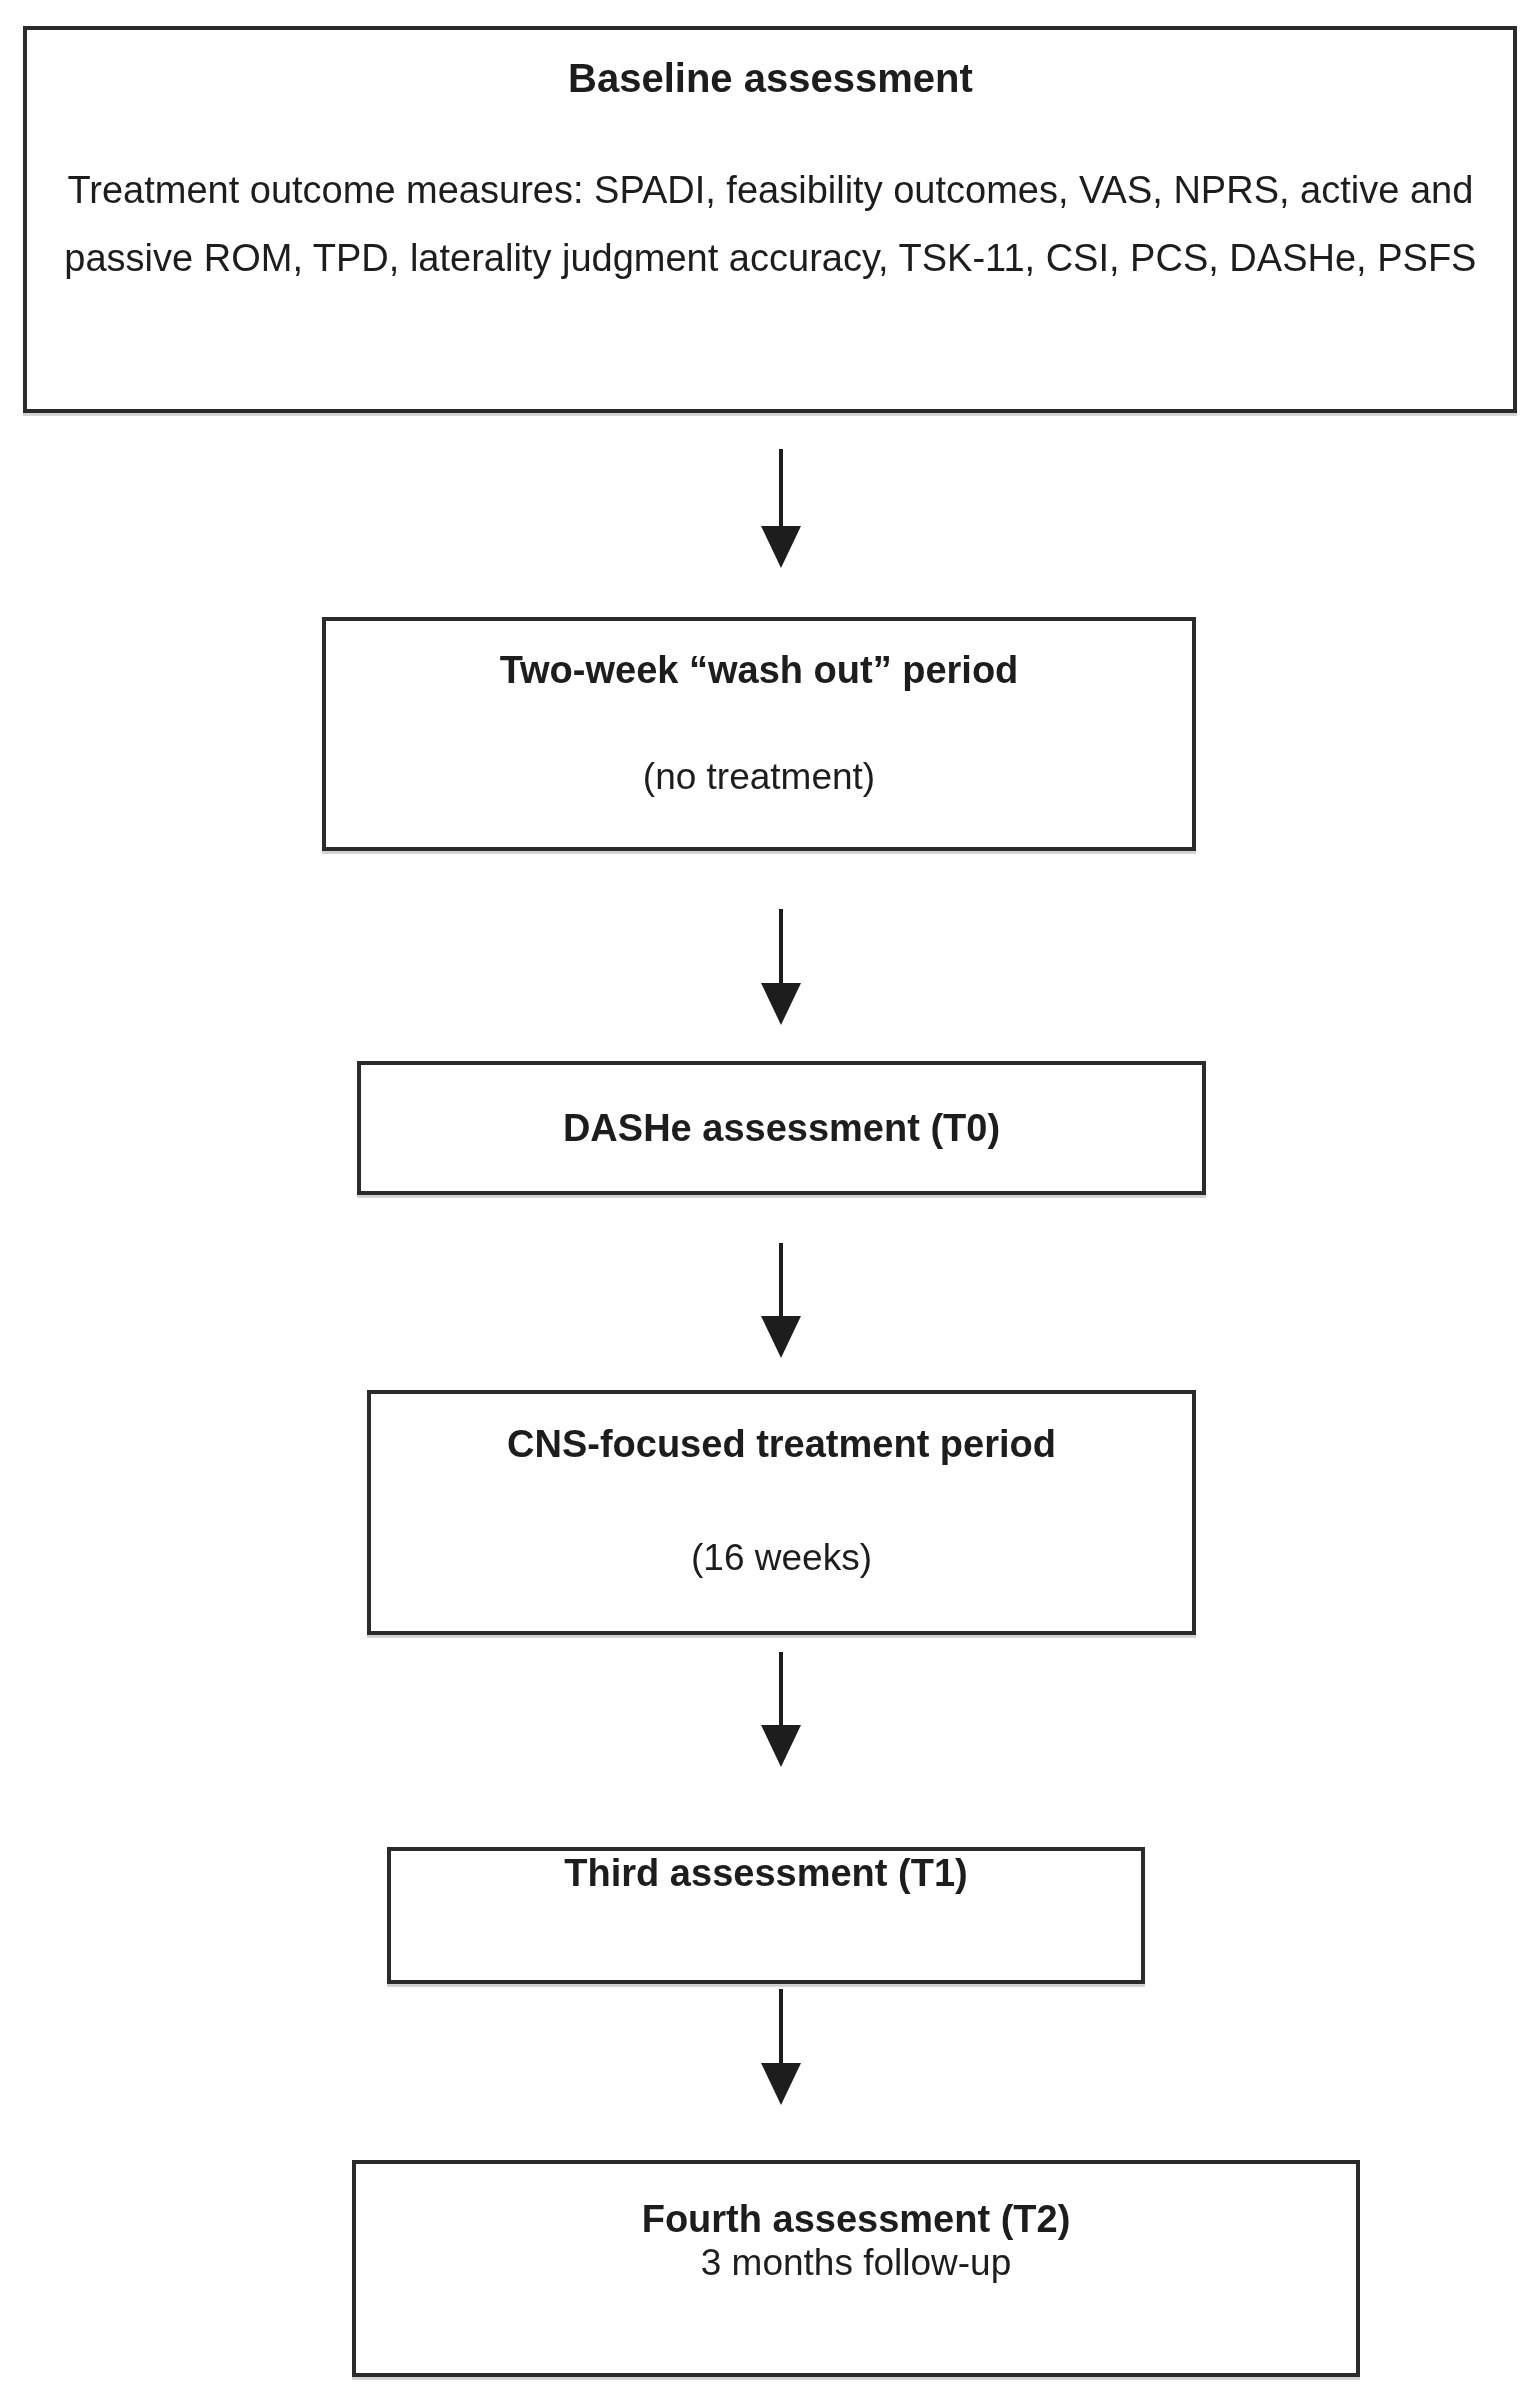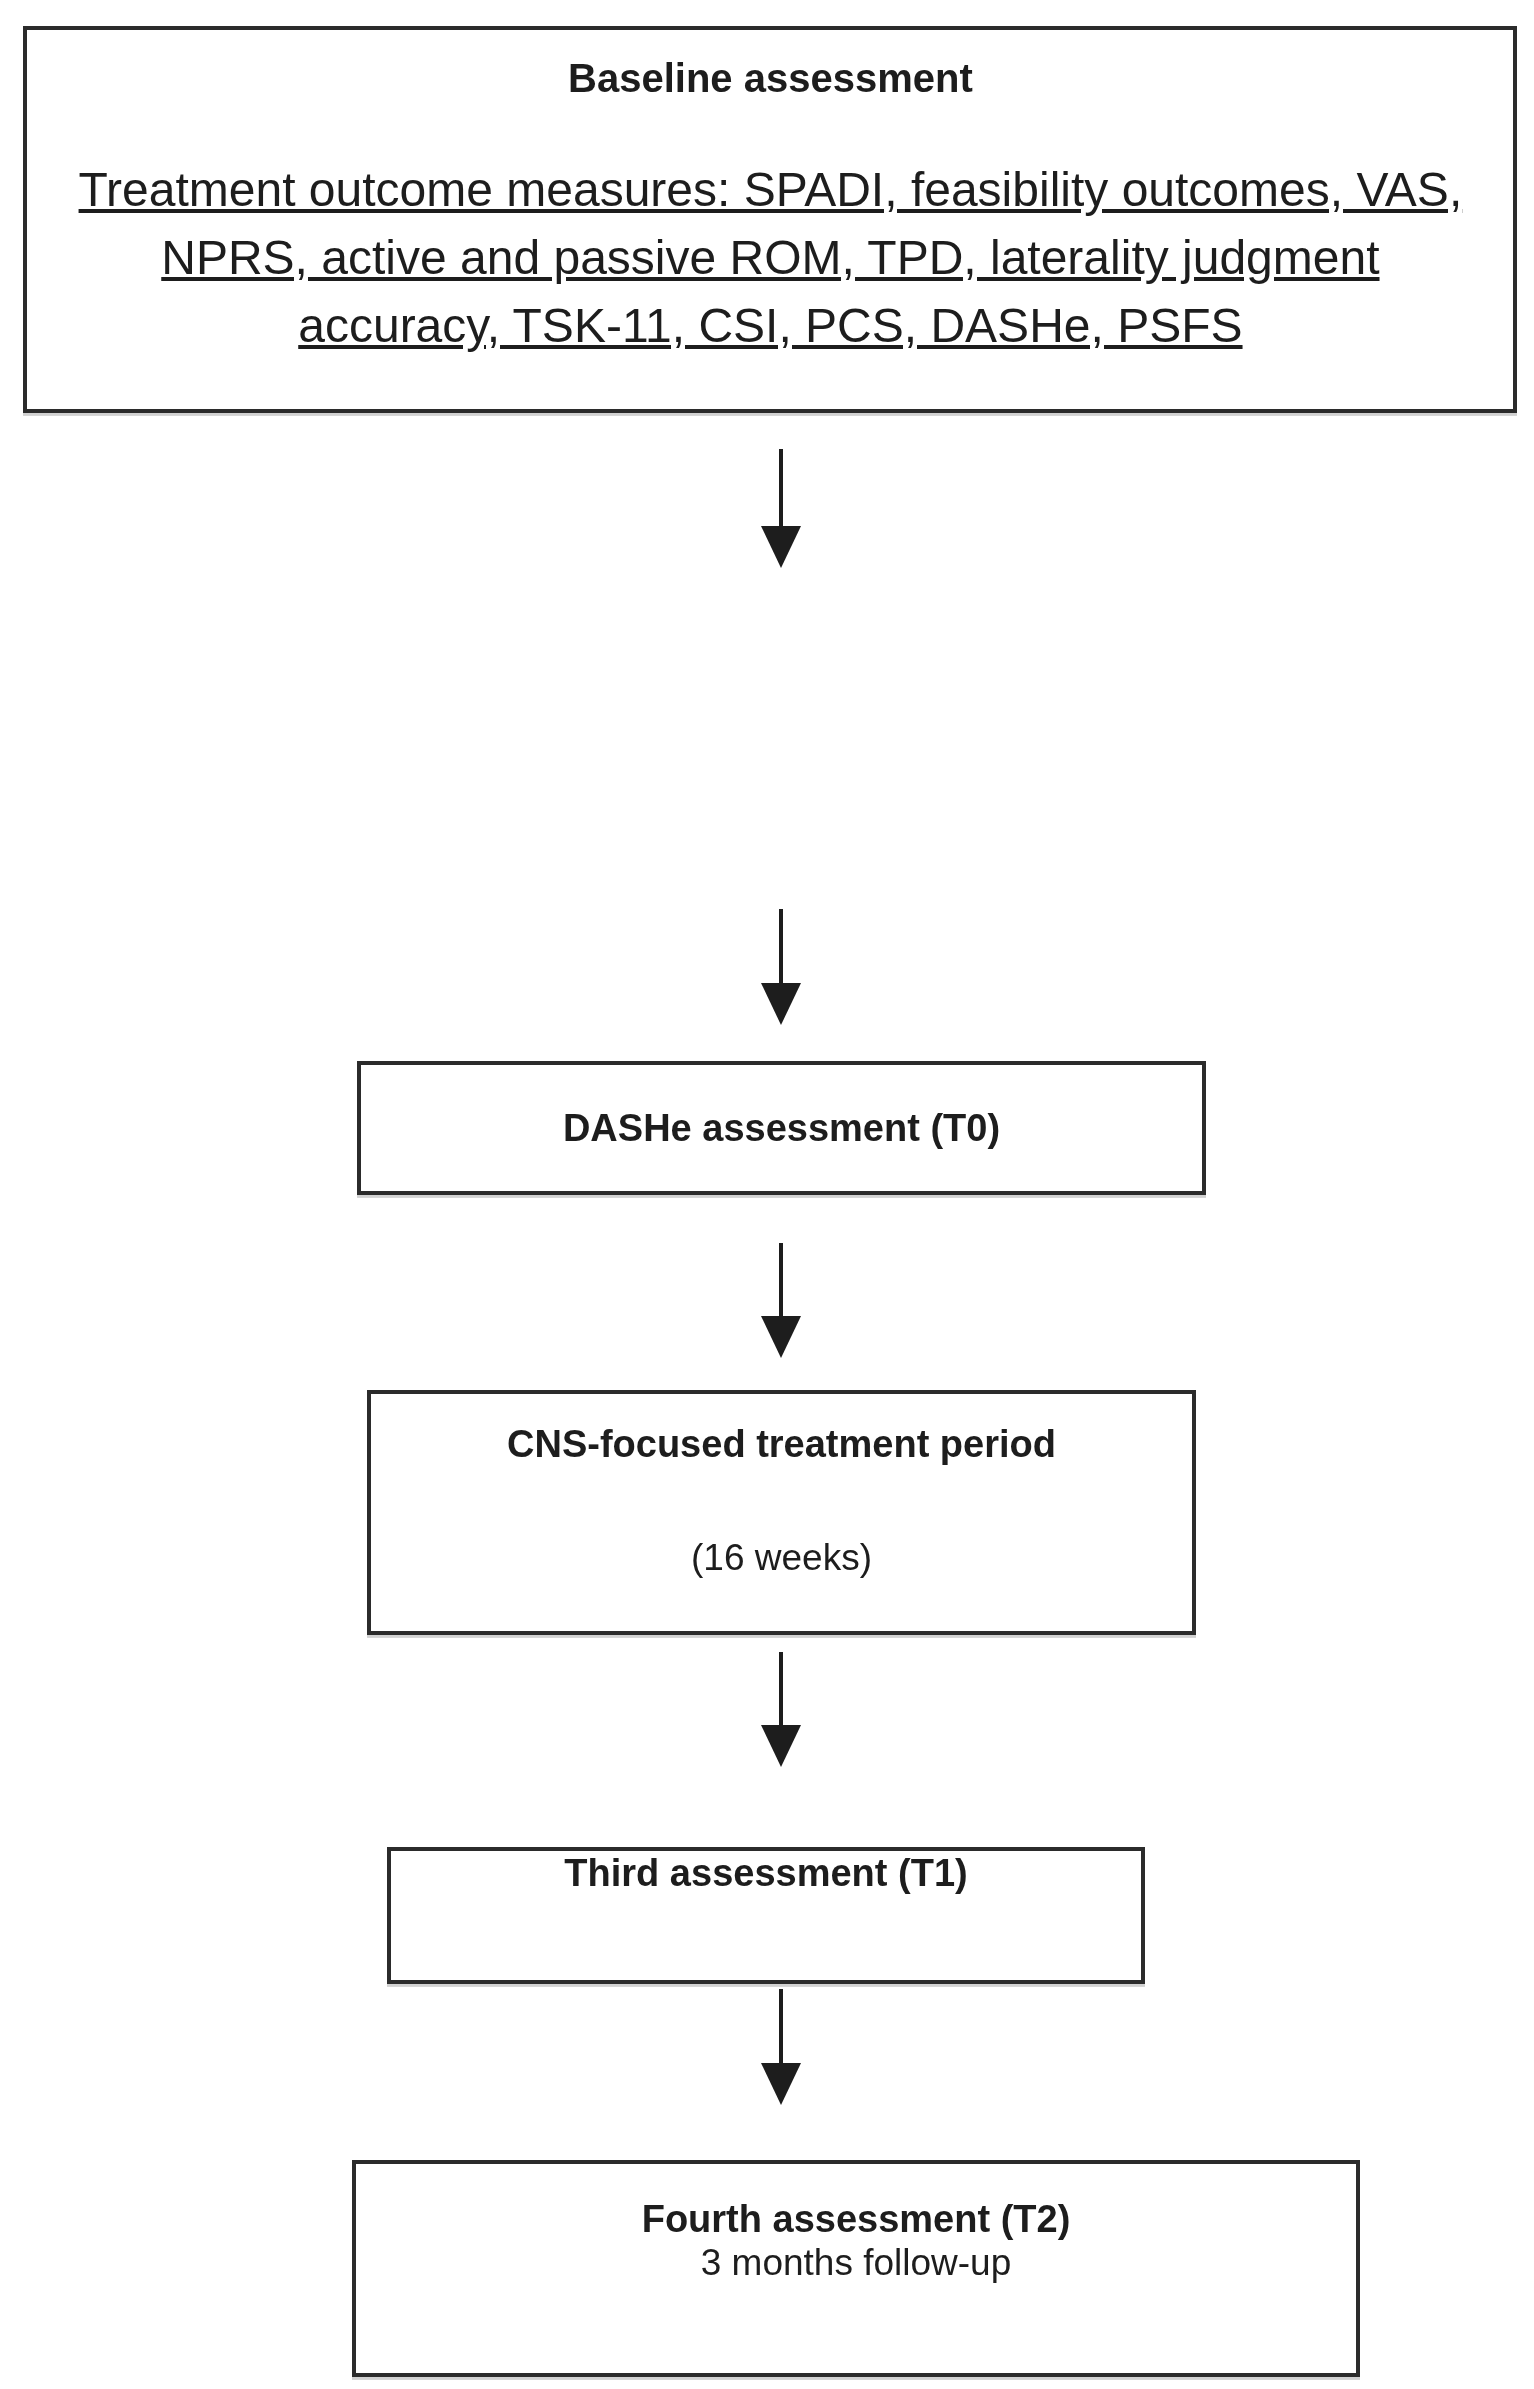--- a/index.html
+++ b/index.html
@@ -34,22 +34,21 @@
     font-weight:400;
     font-size:37px;
     line-height:44px;
   }
   
   .box-baseline{left:23.4px;top:26px;width:1494px;height:387px;padding:26px 29px 0;}
   .box-baseline .step-heading{font-size:40px;}
   .box-baseline .step-detail{
     margin-top:56px;
     line-height:68px;
-    font-size:48px;
-    text-decoration:underline;
+    font-size:38px;
   }
   
   .box-washout{left:322px;top:617px;width:874px;height:234px;padding:27px 22px 0;}
   .box-washout .step-detail{margin-top:63px;}
   
   .box-second{left:357px;top:1061px;width:849px;height:134px;display:flex;align-items:center;justify-content:center;}
   
   .box-cns{left:367px;top:1390px;width:829px;height:245px;padding:28px 22px 0;}
   .box-cns .step-detail{margin-top:70px;}
   
@@ -91,20 +90,24 @@
   <div class="box box-baseline">
     <div class="step-heading">Baseline assessment</div>
     <div class="step-detail">Treatment outcome measures: SPADI, feasibility outcomes, VAS, NPRS, active and passive ROM, TPD, laterality judgment accuracy, TSK-11, CSI, PCS, DASHe, PSFS</div>
   </div>
 
   <div class="arrow arrow-1">
     <div class="arrow-shaft"></div>
     <div class="arrow-head"></div>
   </div>
 
+  <div class="box box-washout">
+    <div class="step-heading">Two-week “wash out” period</div>
+    <div class="step-detail">(no treatment)</div>
+  </div>
 
   <div class="arrow arrow-2">
     <div class="arrow-shaft"></div>
     <div class="arrow-head"></div>
   </div>
 
   <div class="box box-second">
     <div class="step-heading">DASHe assessment (T0)</div>
   </div>
 

